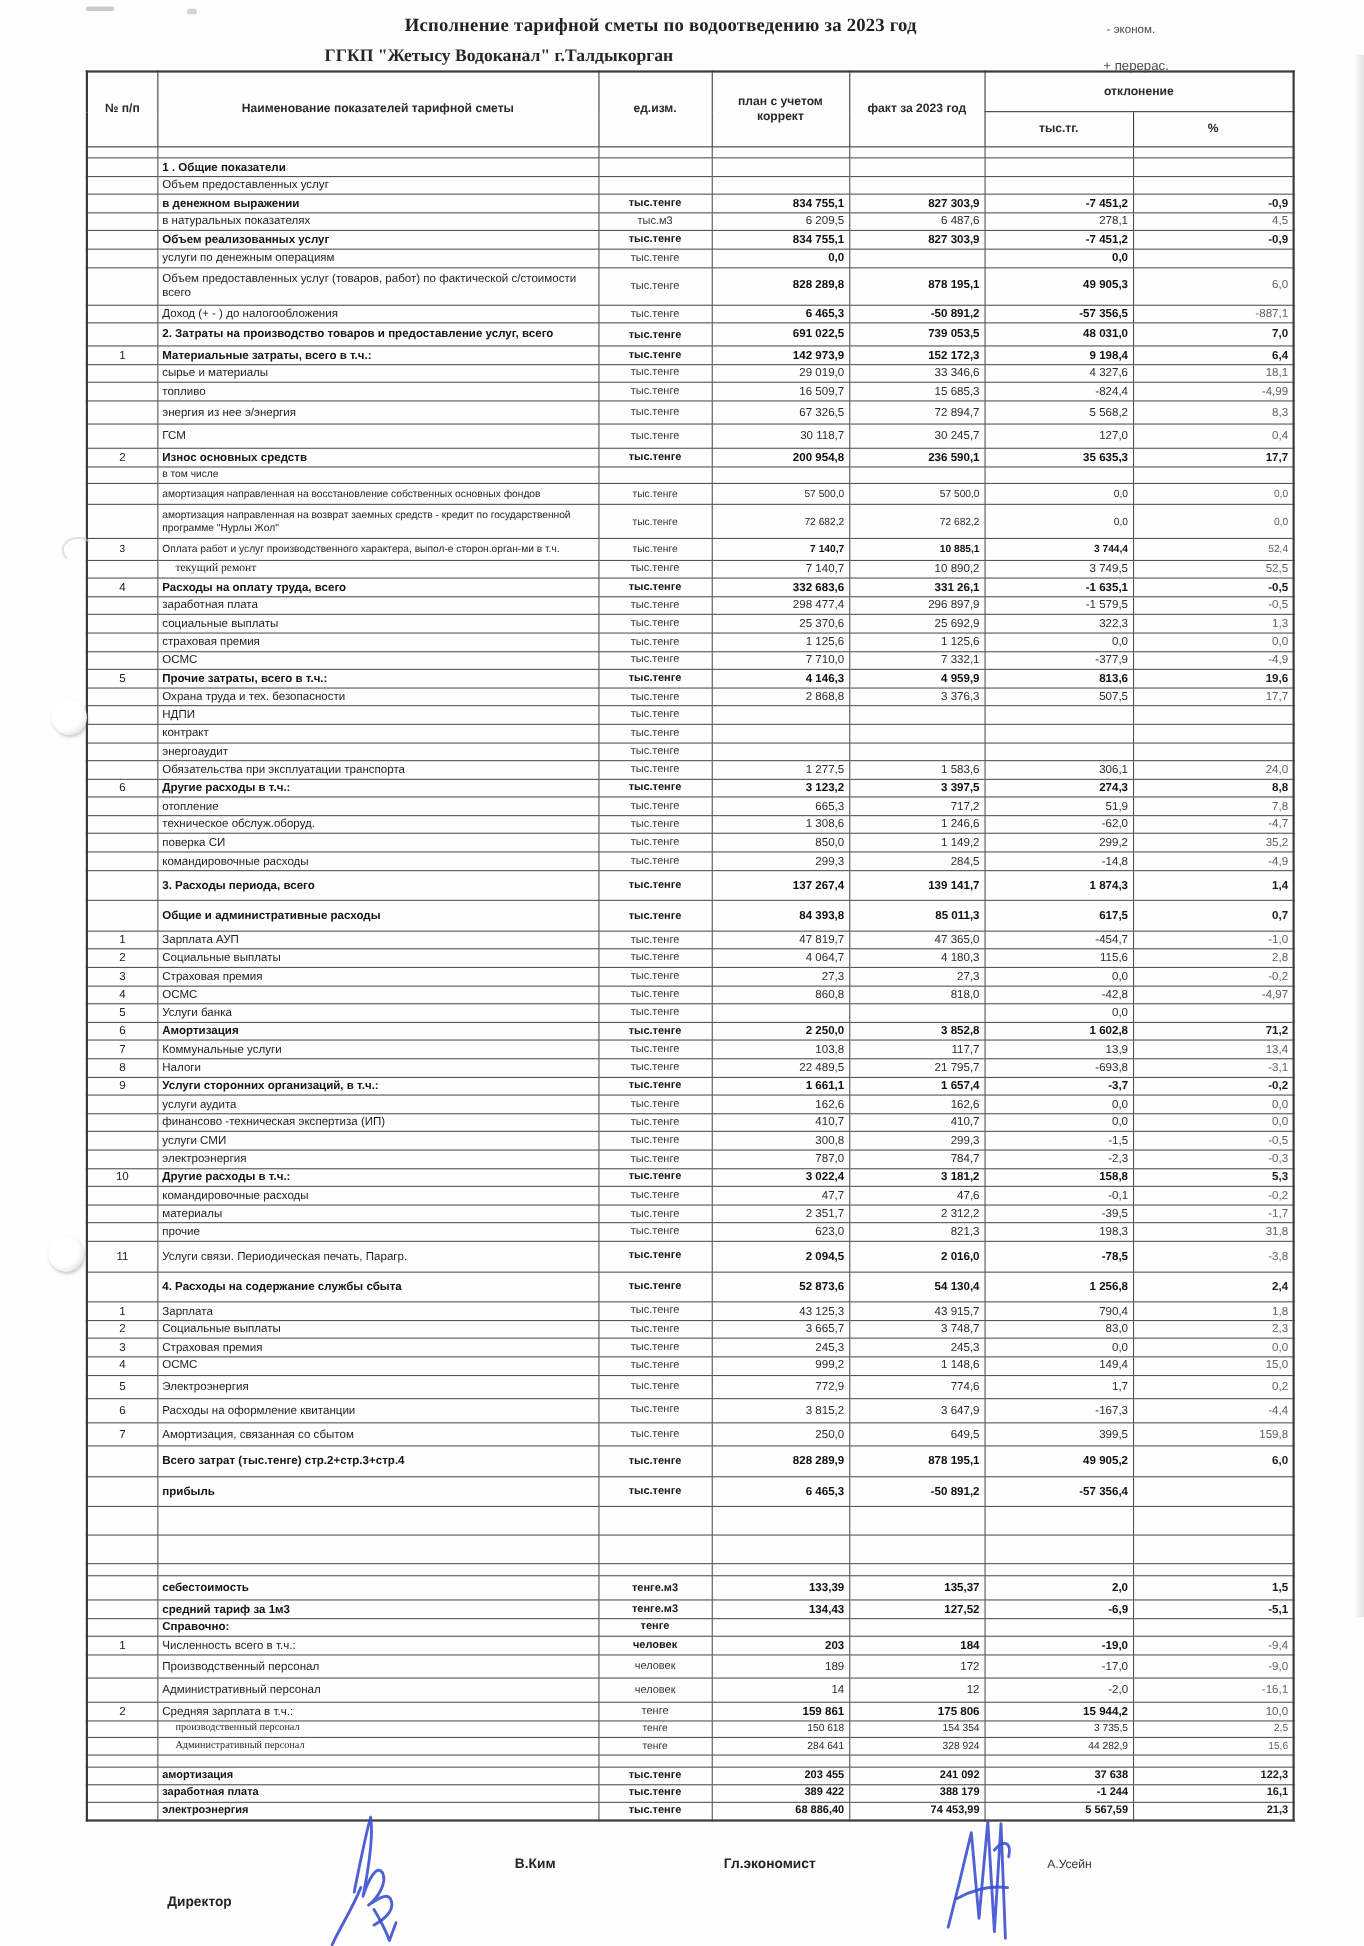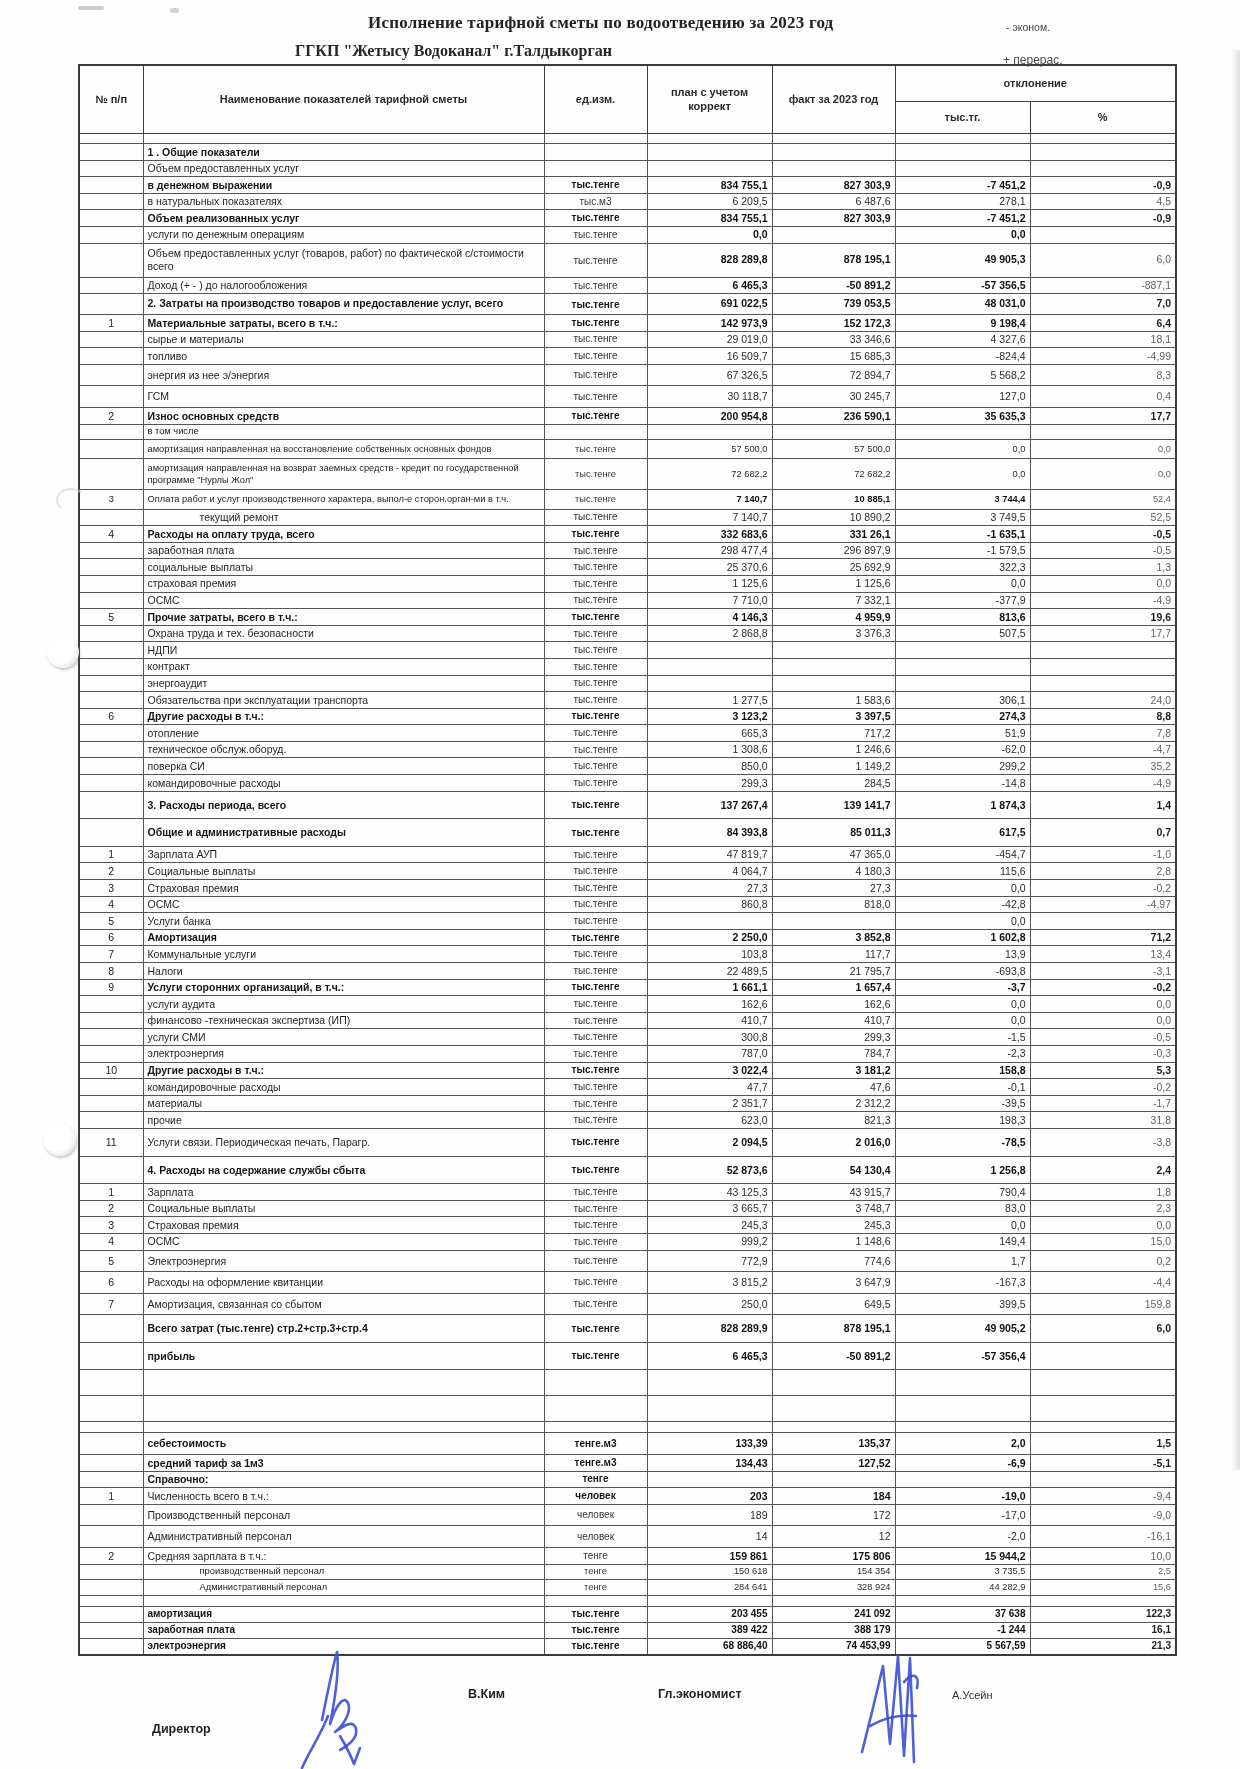--- a/index.html
+++ b/index.html
@@ -64,21 +64,21 @@
   .c-plan,.c-fact,.c-dev,.c-pct { text-align:right; padding-right:7px; color:#2b2b2b; }
   .c-pct  { color:#5f5f5f; }
 
   tr.nb .c-name { font-weight:bold; color:#141414; }
   tr.nb .c-unit, tr.ub .c-unit { font-weight:bold; color:#161616; }
   tr.vb .c-plan, tr.vb .c-fact, tr.vb .c-dev { font-weight:bold; color:#101010; }
   tr.nb .c-pct { font-weight:bold; color:#1d1d1d; }
 
   tr.sm td  { font-size:9.3px; line-height:1.25; }
   tr.sm2 td { font-size:10px; }
-  tr.ind .c-name { padding-left:56px; }
+  tr.ind .c-name { padding-left:16px;font-family:Liberation Serif, serif; }
   tr.tall td { line-height:1.3; padding-top:3px; padding-bottom:3px; }
   tr.sec td { padding-top:7px; padding-bottom:7px; }
   tr.pad td { padding-top:4px; padding-bottom:4px; }
   tr.thin td { height:9px; padding:0 4px; }
   tr.e26 td { height:22px; }
   tr.e13 td { height:10px; padding:0 4px; }
 
   
   .footer { position:relative; margin:16px 0 0 0; height:140px; width:1240px; }
   .sign-label { position:absolute; font-size:12.5px; font-weight:bold; color:#232323; white-space:nowrap; }

